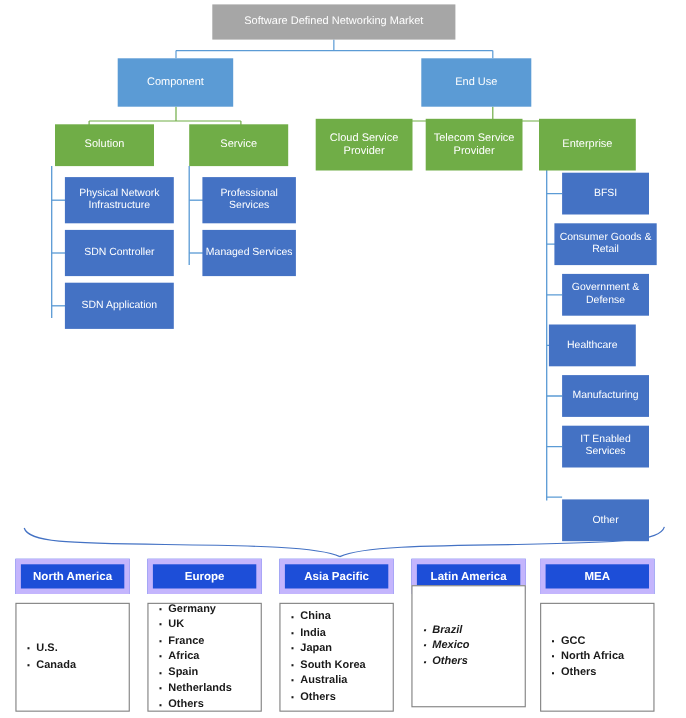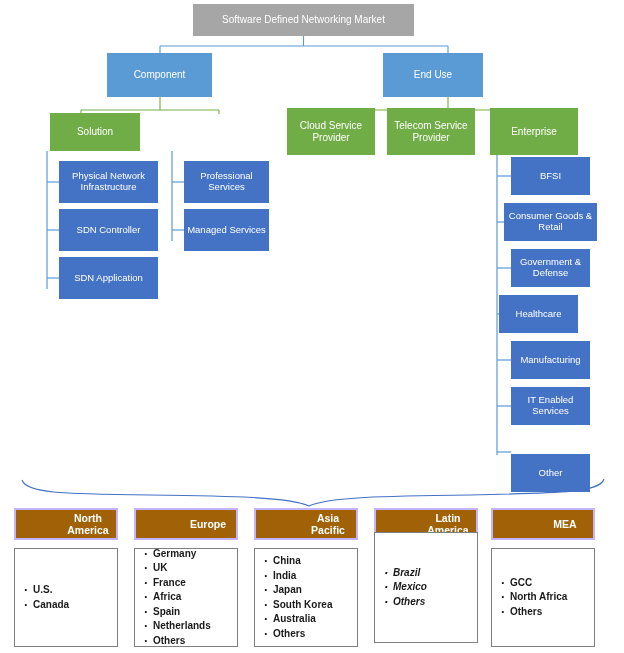--- a/index.html
+++ b/index.html
@@ -50,30 +50,29 @@
     background: #70ad47;
     font-size: 10px;
   }
   .node-l4 {
     background: #4472c4;
     font-size: 9.5px;
   }
   .region-header {
     position: absolute;
     box-sizing: border-box;
-    background: #a16207;
-    border: 2px solid #c4b5fd;
+    background: #1d4ed8;
+    border: 5px solid #c4b5fd;
     color: #ffffff;
     font-weight: bold;
     font-size: 10.5px;
     display: flex;
     align-items: center;
     justify-content: center;
     text-align: center;
-    padding-left: 44px;
   }
   .region-body {
     position: absolute;
     box-sizing: border-box;
     background: #ffffff;
     border: 1px solid #7f7f7f;
     display: flex;
     align-items: center;
     justify-content: flex-start;
   }
@@ -158,20 +157,23 @@
   <div class="node node-l2" style="left:107px; top:53px; width:105px; height:44px;">
     <span>Component</span>
   </div>
   <div class="node node-l2" style="left:383px; top:53px; width:100px; height:44px;">
     <span>End Use</span>
   </div>
 
   <div class="node node-l3" style="left:50px; top:113px; width:90px; height:38px;">
     <span>Solution</span>
   </div>
+  <div class="node node-l3" style="left:172px; top:113px; width:90px; height:38px;">
+    <span>Service</span>
+  </div>
   <div class="node node-l3" style="left:287px; top:108px; width:88px; height:47px;">
     <span>Cloud Service Provider</span>
   </div>
   <div class="node node-l3" style="left:387px; top:108px; width:88px; height:47px;">
     <span>Telecom Service Provider</span>
   </div>
   <div class="node node-l3" style="left:490px; top:108px; width:88px; height:47px;">
     <span>Enterprise</span>
   </div>
 

